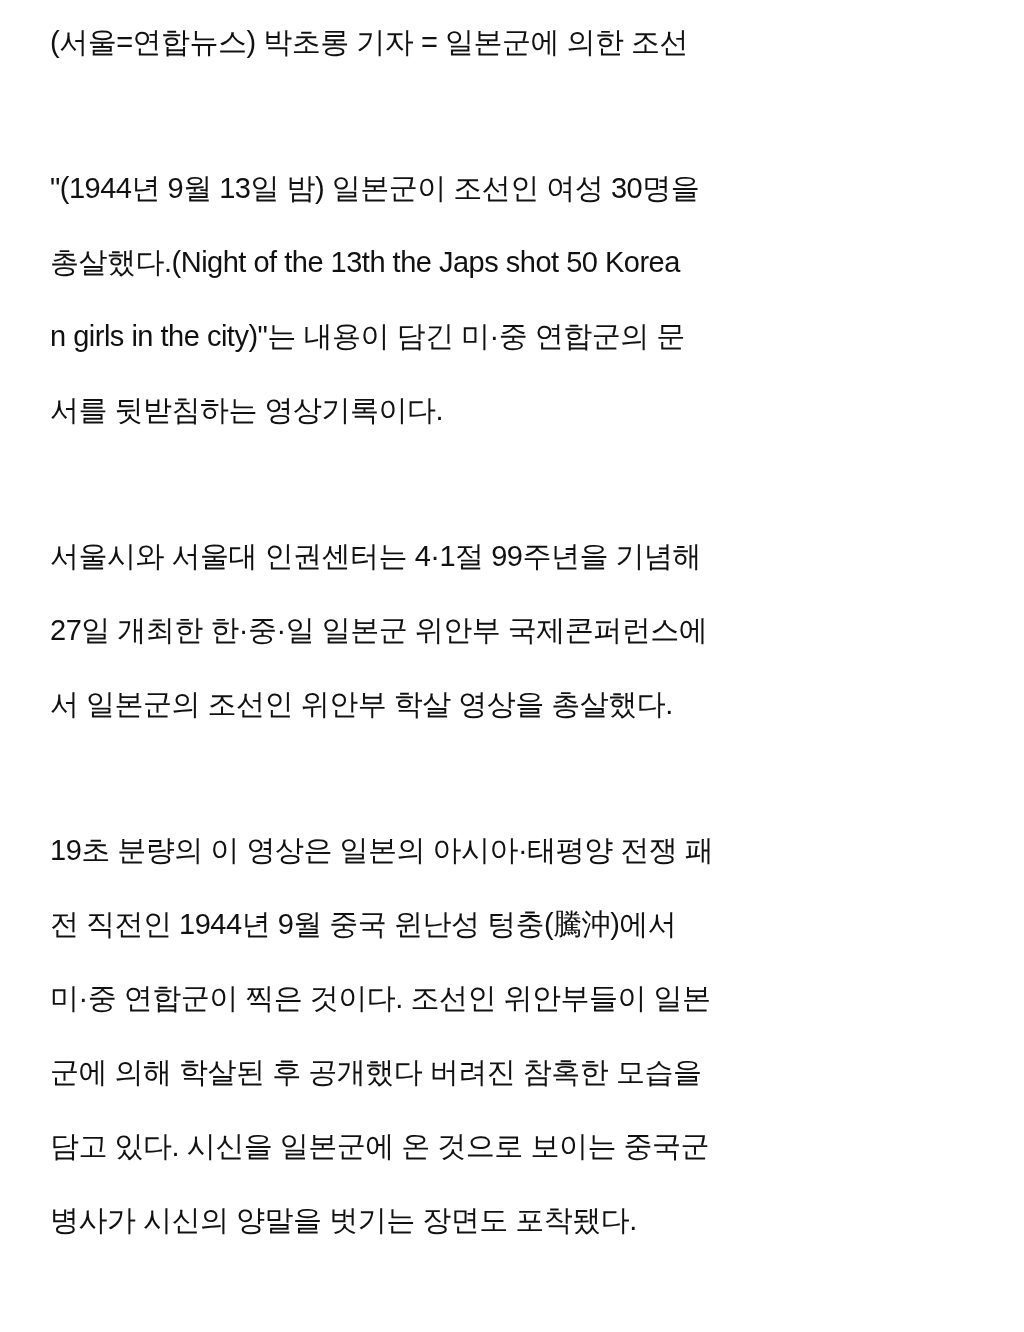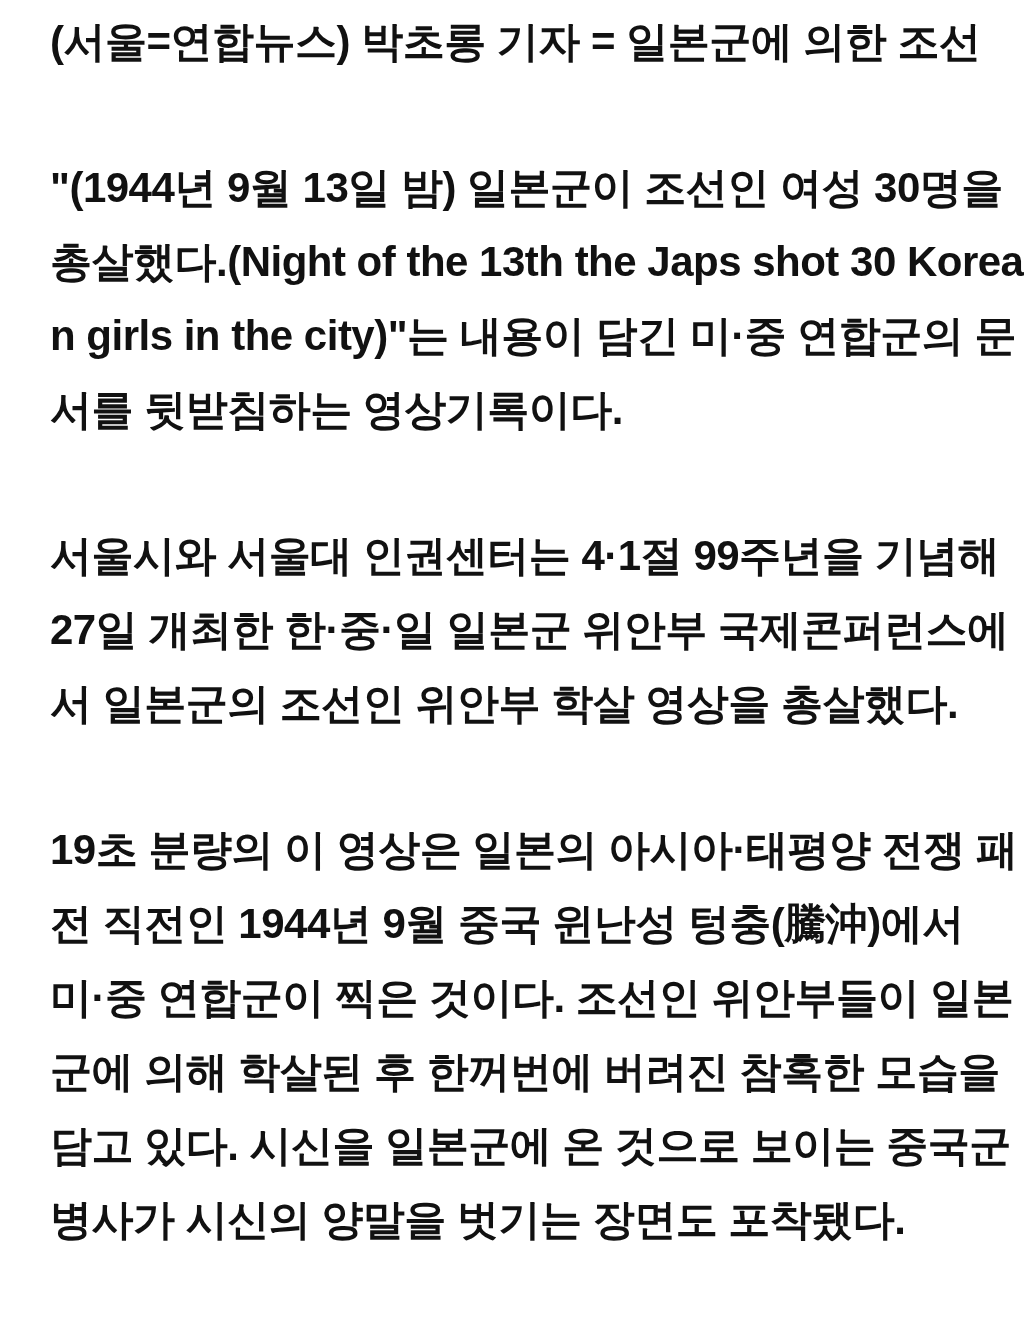--- a/index.html
+++ b/index.html
@@ -11,23 +11,23 @@
     width: 1024px;
     height: 1332px;
     overflow: hidden;
     font-family: "Liberation Sans", "DejaVu Sans", sans-serif;
   }
   .article-body {
     box-sizing: border-box;
     width: 1024px;
     padding: 5px 40px 0 50px;
     color: #111111;
-    font-size: 42px;
+    font-size: 29px;
     line-height: 74px;
-    font-weight: 700;
+    font-weight: 400;
     letter-spacing: -0.5px;
   }
   .paragraph {
     margin: 0 0 72px 0;
   }
   .paragraph:last-child {
     margin-bottom: 12px;
   }
   .text-line {
     display: block;
@@ -36,30 +36,30 @@
 </style>
 </head>
 <body>
 
 <main class="article-body">
     <p class="paragraph">
       <span class="text-line">(서울=연합뉴스) 박초롱 기자 = 일본군에 의한 조선</span>
     </p>
     <p class="paragraph">
       <span class="text-line">"(1944년 9월 13일 밤) 일본군이 조선인 여성 30명을</span>
-      <span class="text-line">총살했다.(Night of the 13th the Japs shot 30 Korea</span>
+      <span class="text-line">총살했다.(Night of the 13th the Japs shot 50 Korea</span>
       <span class="text-line">n girls in the city)"는 내용이 담긴 미·중 연합군의 문</span>
       <span class="text-line">서를 뒷받침하는 영상기록이다.</span>
     </p>
     <p class="paragraph">
       <span class="text-line">서울시와 서울대 인권센터는 4·1절 99주년을 기념해</span>
       <span class="text-line">27일 개최한 한·중·일 일본군 위안부 국제콘퍼런스에</span>
       <span class="text-line">서 일본군의 조선인 위안부 학살 영상을 총살했다.</span>
     </p>
     <p class="paragraph">
       <span class="text-line">19초 분량의 이 영상은 일본의 아시아·태평양 전쟁 패</span>
       <span class="text-line">전 직전인 1944년 9월 중국 윈난성 텅충(騰沖)에서</span>
       <span class="text-line">미·중 연합군이 찍은 것이다. 조선인 위안부들이 일본</span>
-      <span class="text-line">군에 의해 학살된 후 한꺼번에 버려진 참혹한 모습을</span>
+      <span class="text-line">군에 의해 학살된 후 공개했다 버려진 참혹한 모습을</span>
       <span class="text-line">담고 있다. 시신을 일본군에 온 것으로 보이는 중국군</span>
       <span class="text-line">병사가 시신의 양말을 벗기는 장면도 포착됐다.</span>
     </p>
   </main>
 
 </body></html>

